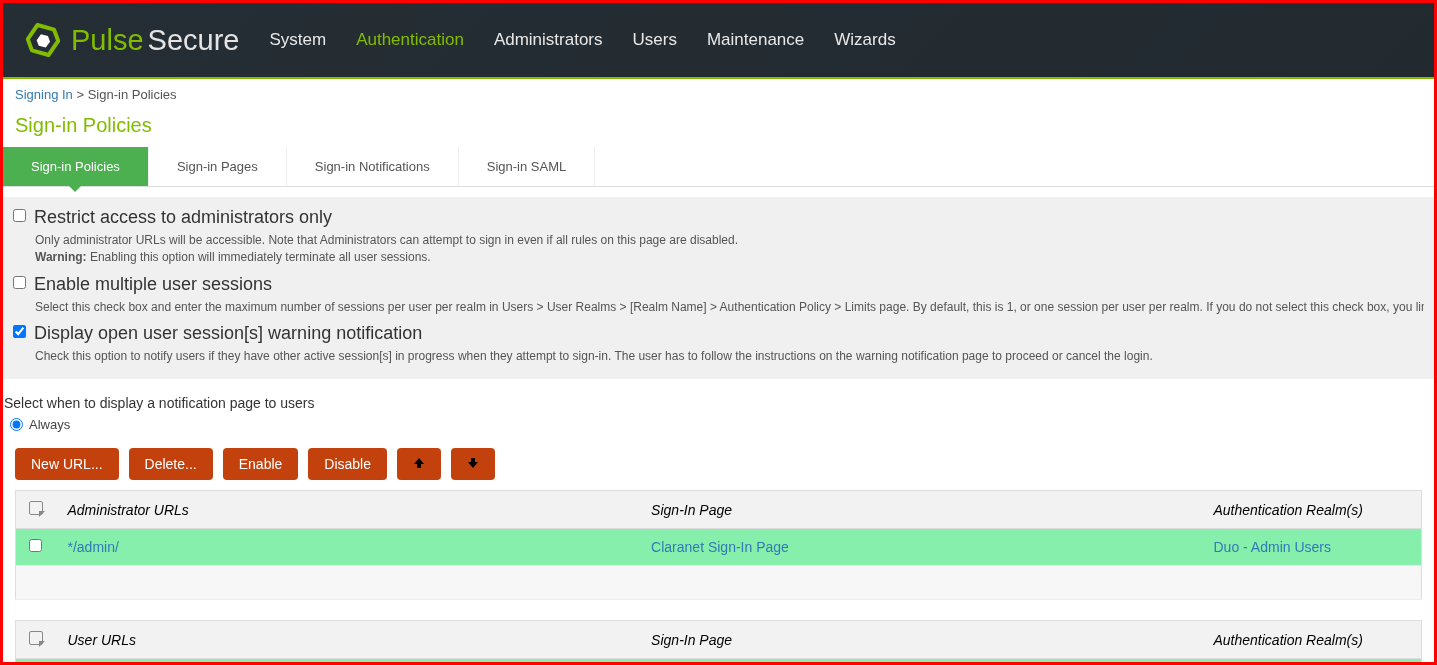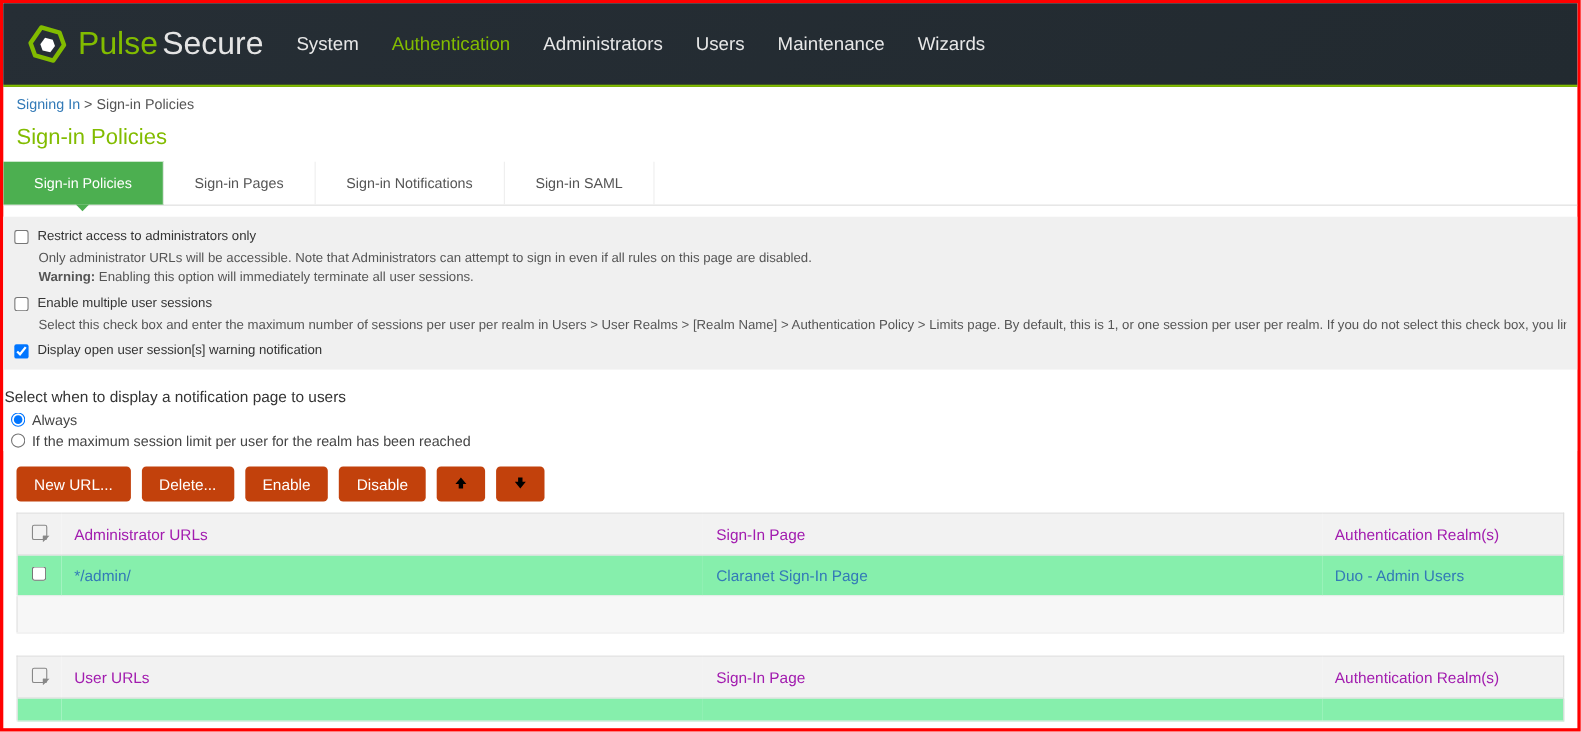--- a/index.html
+++ b/index.html
@@ -27,37 +27,37 @@
   .tabs { display: flex; border-bottom: 1px solid #ddd; }
   .tab { padding: 12px 28px; color: #555; cursor: pointer; border-right: 1px solid #eee; font-size: 13px; }
   .tab.active { background: #4caf50; color: #fff; position: relative; }
   .tab.active::after { content: ''; position: absolute; bottom: -6px; left: 50%; transform: translateX(-50%); border-left: 6px solid transparent; border-right: 6px solid transparent; border-top: 6px solid #4caf50; }
   
   
   .content { padding: 12px; background: #f6f6f6; margin-top: 10px; }
   .content-inner { background: #f0f0f0; padding: 8px 10px; }
   .checkbox-row { display: flex; align-items: flex-start; gap: 8px; padding: 2px 0; }
   .checkbox-row input[type="checkbox"] { margin-top: 2px; cursor: pointer; }
-  .checkbox-label { font-size: 12px; color: #333; }
+  .checkbox-label { font-size: 18px; color: #333; }
   .help-text { font-size: 12px; color: #555; margin-left: 22px; padding: 2px 0 6px; line-height: 1.4; white-space: nowrap; overflow: hidden; }
   .help-text b { font-weight: bold; }
   
   .radio-section { padding-left: 1px; margin-top: 16px; }
   .radio-title { font-size: 14px; color: #333; margin-bottom: 4px; }
   .radio-row { display: flex; align-items: center; gap: 6px; padding: 2px 0; font-size: 13px; color: #444; margin-left: 6px; }
   .radio-row input[type="radio"] { cursor: pointer; }
   
   
   .button-bar { display: flex; gap: 10px; padding: 14px 12px 10px 12px; }
   .btn { background: #c2410c; color: #fff; border: none; border-radius: 4px; padding: 8px 16px; font-size: 14px; cursor: pointer; }
   .btn-arrow { width: 44px; display: flex; align-items: center; justify-content: center; padding: 8px 0; }
   
   
   .tbl { width: calc(100% - 24px); border-collapse: collapse; margin: 0 12px 20px 12px; border: 1px solid #ddd; }
-  .tbl th { text-align: left; background: #f2f2f2; padding: 10px 12px; font-weight: 400; font-size: 14px; color: #a21caf; border-bottom: 1px solid #ddd; }
+  .tbl th { text-align: left; background: #f2f2f2; padding: 10px 12px; font-weight: 400; font-size: 14px; color: #000000; border-bottom: 1px solid #ddd; font-style: italic; }
   .tbl th.check-col { width: 40px; text-align: center; }
   .tbl td { padding: 10px 12px; border-bottom: 1px solid #eee; font-size: 14px; background: #86efac; }
   .tbl td.check-col { text-align: center; }
   .tbl td.empty { height: 34px; background: #f7f7f7; }
   .tbl a { color: #337ab7; text-decoration: none; cursor: pointer; }
   .selectall-icon { width: 14px; height: 14px; display: inline-block; border: 1px solid #888; border-radius: 2px; position: relative; }
   .selectall-icon::after { content:''; position:absolute; right:-3px; bottom:-3px; border:3px solid transparent; border-top-color:#888; border-left-color:#888; }
 </style>
 </head>
 <body>
@@ -112,31 +112,28 @@
   <div class="checkbox-row">
     <input type="checkbox" style="">
     <span class="checkbox-label">Enable multiple user sessions</span>
   </div>
   <div class="help-text">Select this check box and enter the maximum number of sessions per user per realm in Users &gt; User Realms &gt; [Realm Name] &gt; Authentication Policy &gt; Limits page. By default, this is 1, or one session per user per realm. If you do not select this check box, you limit the user to one s</div>
 
   <div class="checkbox-row">
     <input type="checkbox" checked="" style="">
     <span class="checkbox-label">Display open user session[s] warning notification</span>
   </div>
+  <div class="help-text">Check this option to notify users if they have other active session[s] in progress when they attempt to sign-in. The user has to follow the instructions on the warning notification page to proceed or cancel the login.</div>
  </div>
 
   <div class="radio-section">
     <div class="radio-title">Select when to display a notification page to users</div>
     <div class="radio-row">
       <input type="radio" name="notify" checked="" style="">
       <span>Always</span>
-    </div>
-    <div class="radio-row">
-      <input type="radio" name="notify" style="">
-      <span>If the maximum session limit per user for the realm has been reached</span>
     </div>
   </div>
 </div>
 
 <div class="button-bar">
   <button class="btn">New URL...</button>
   <button class="btn">Delete...</button>
   <button class="btn">Enable</button>
   <button class="btn">Disable</button>
   <button class="btn btn-arrow">

